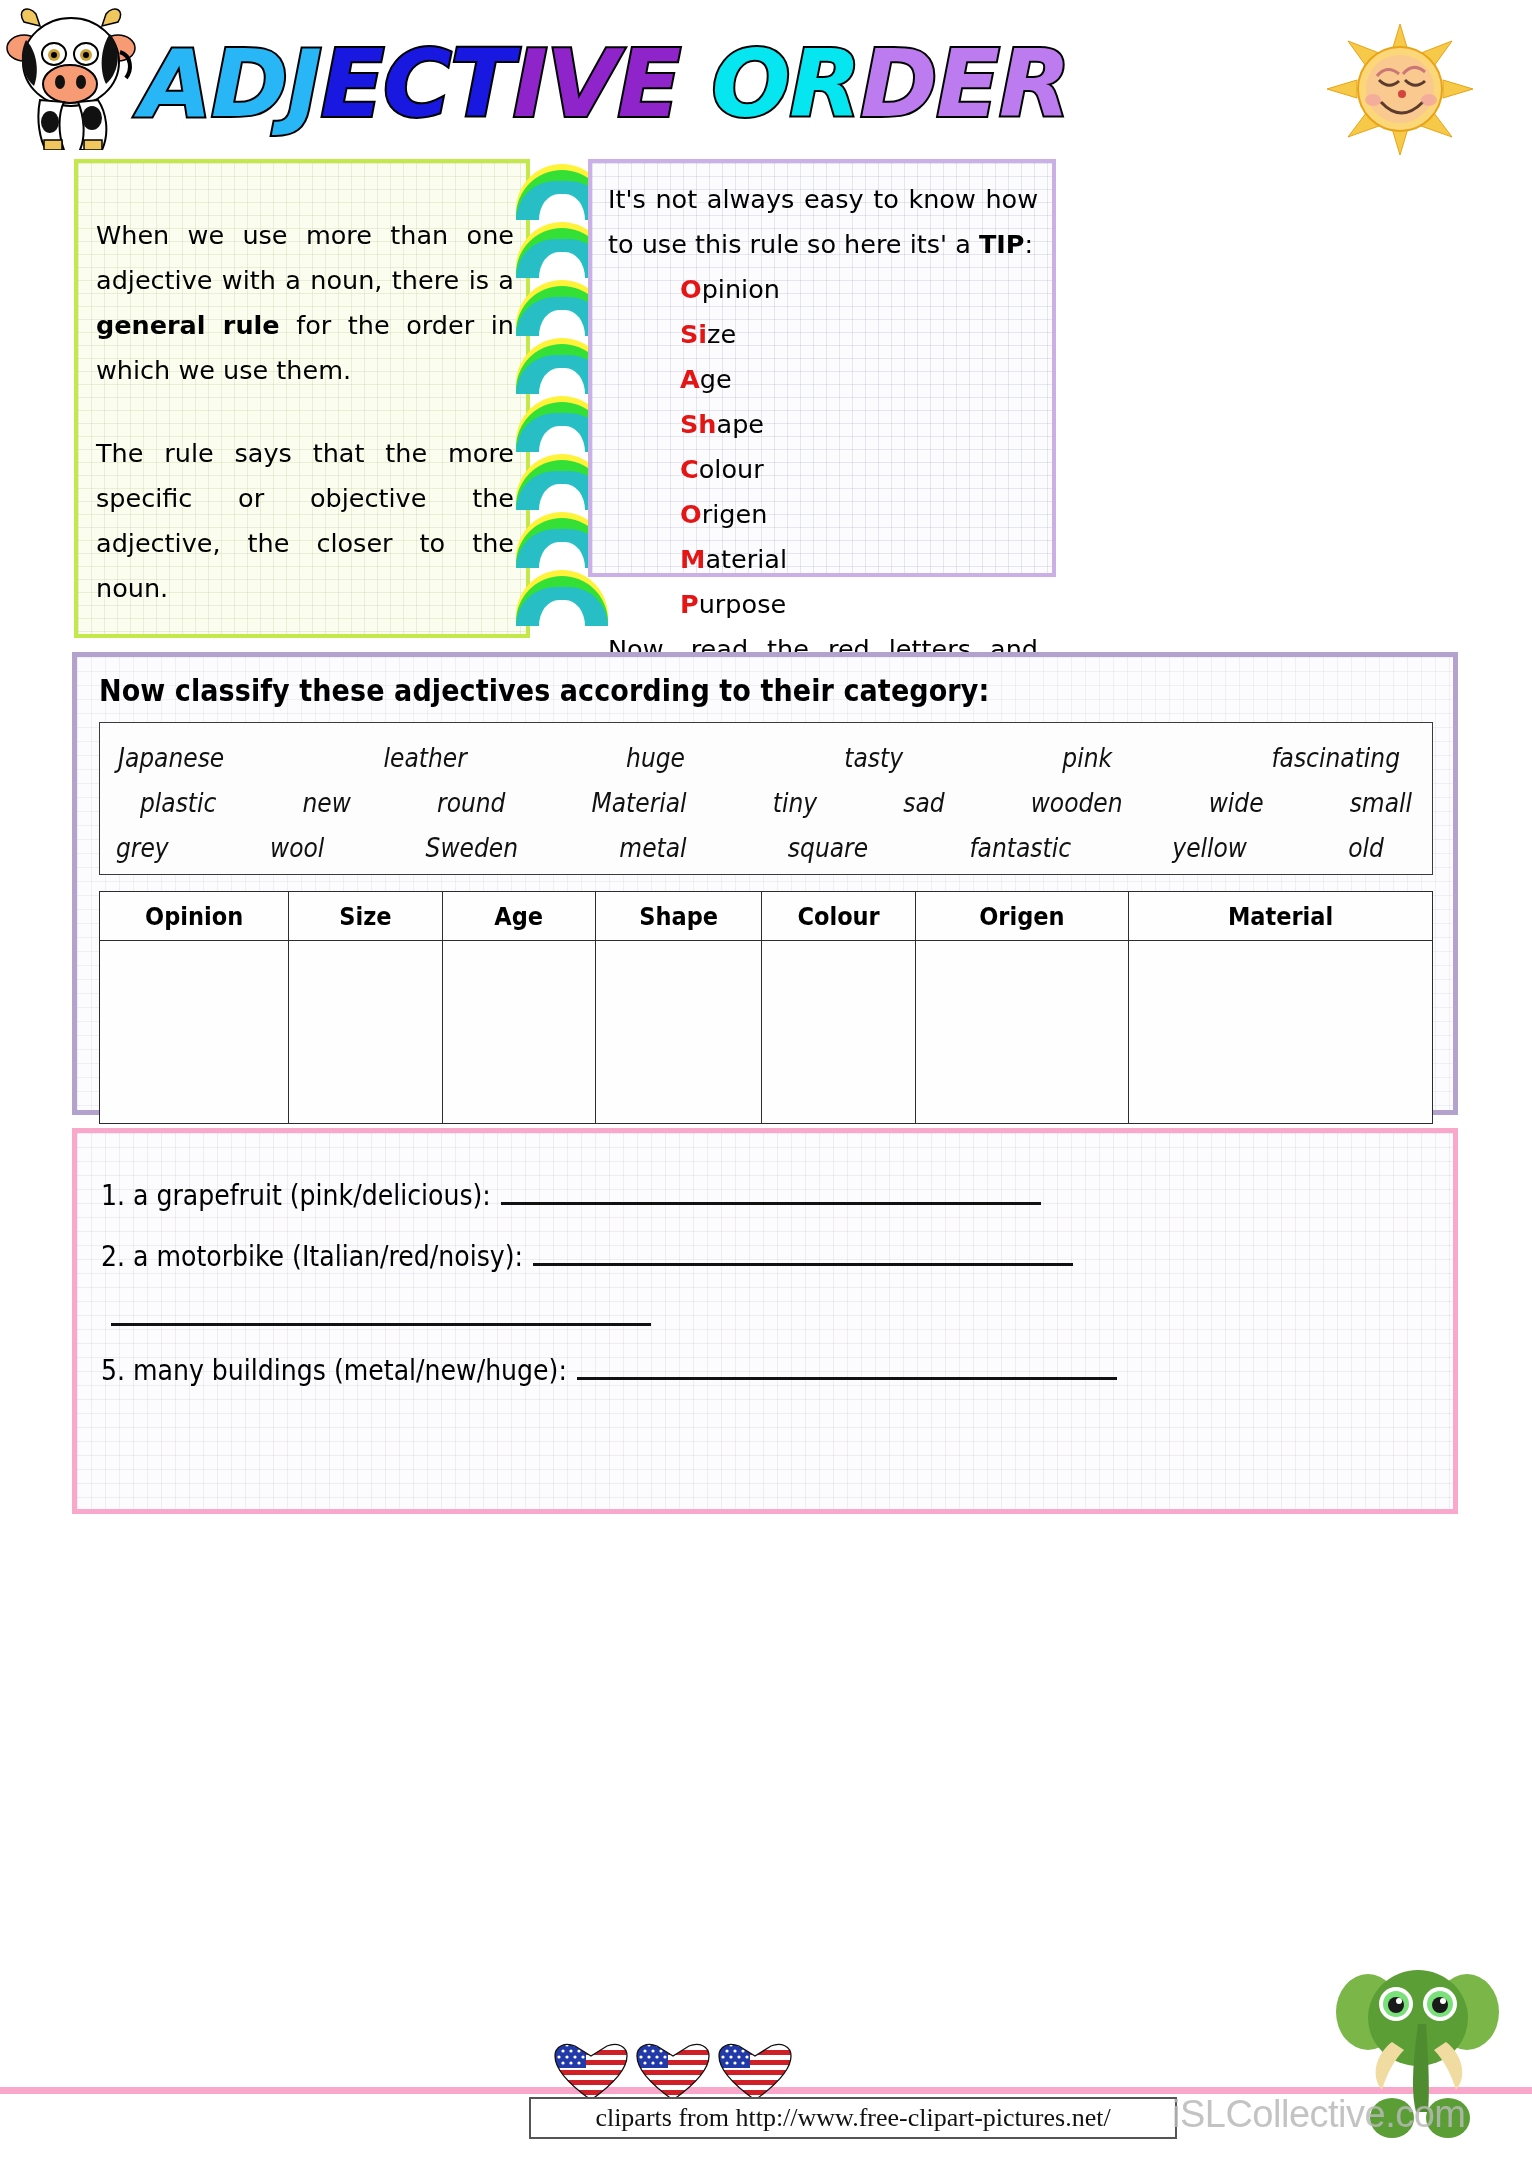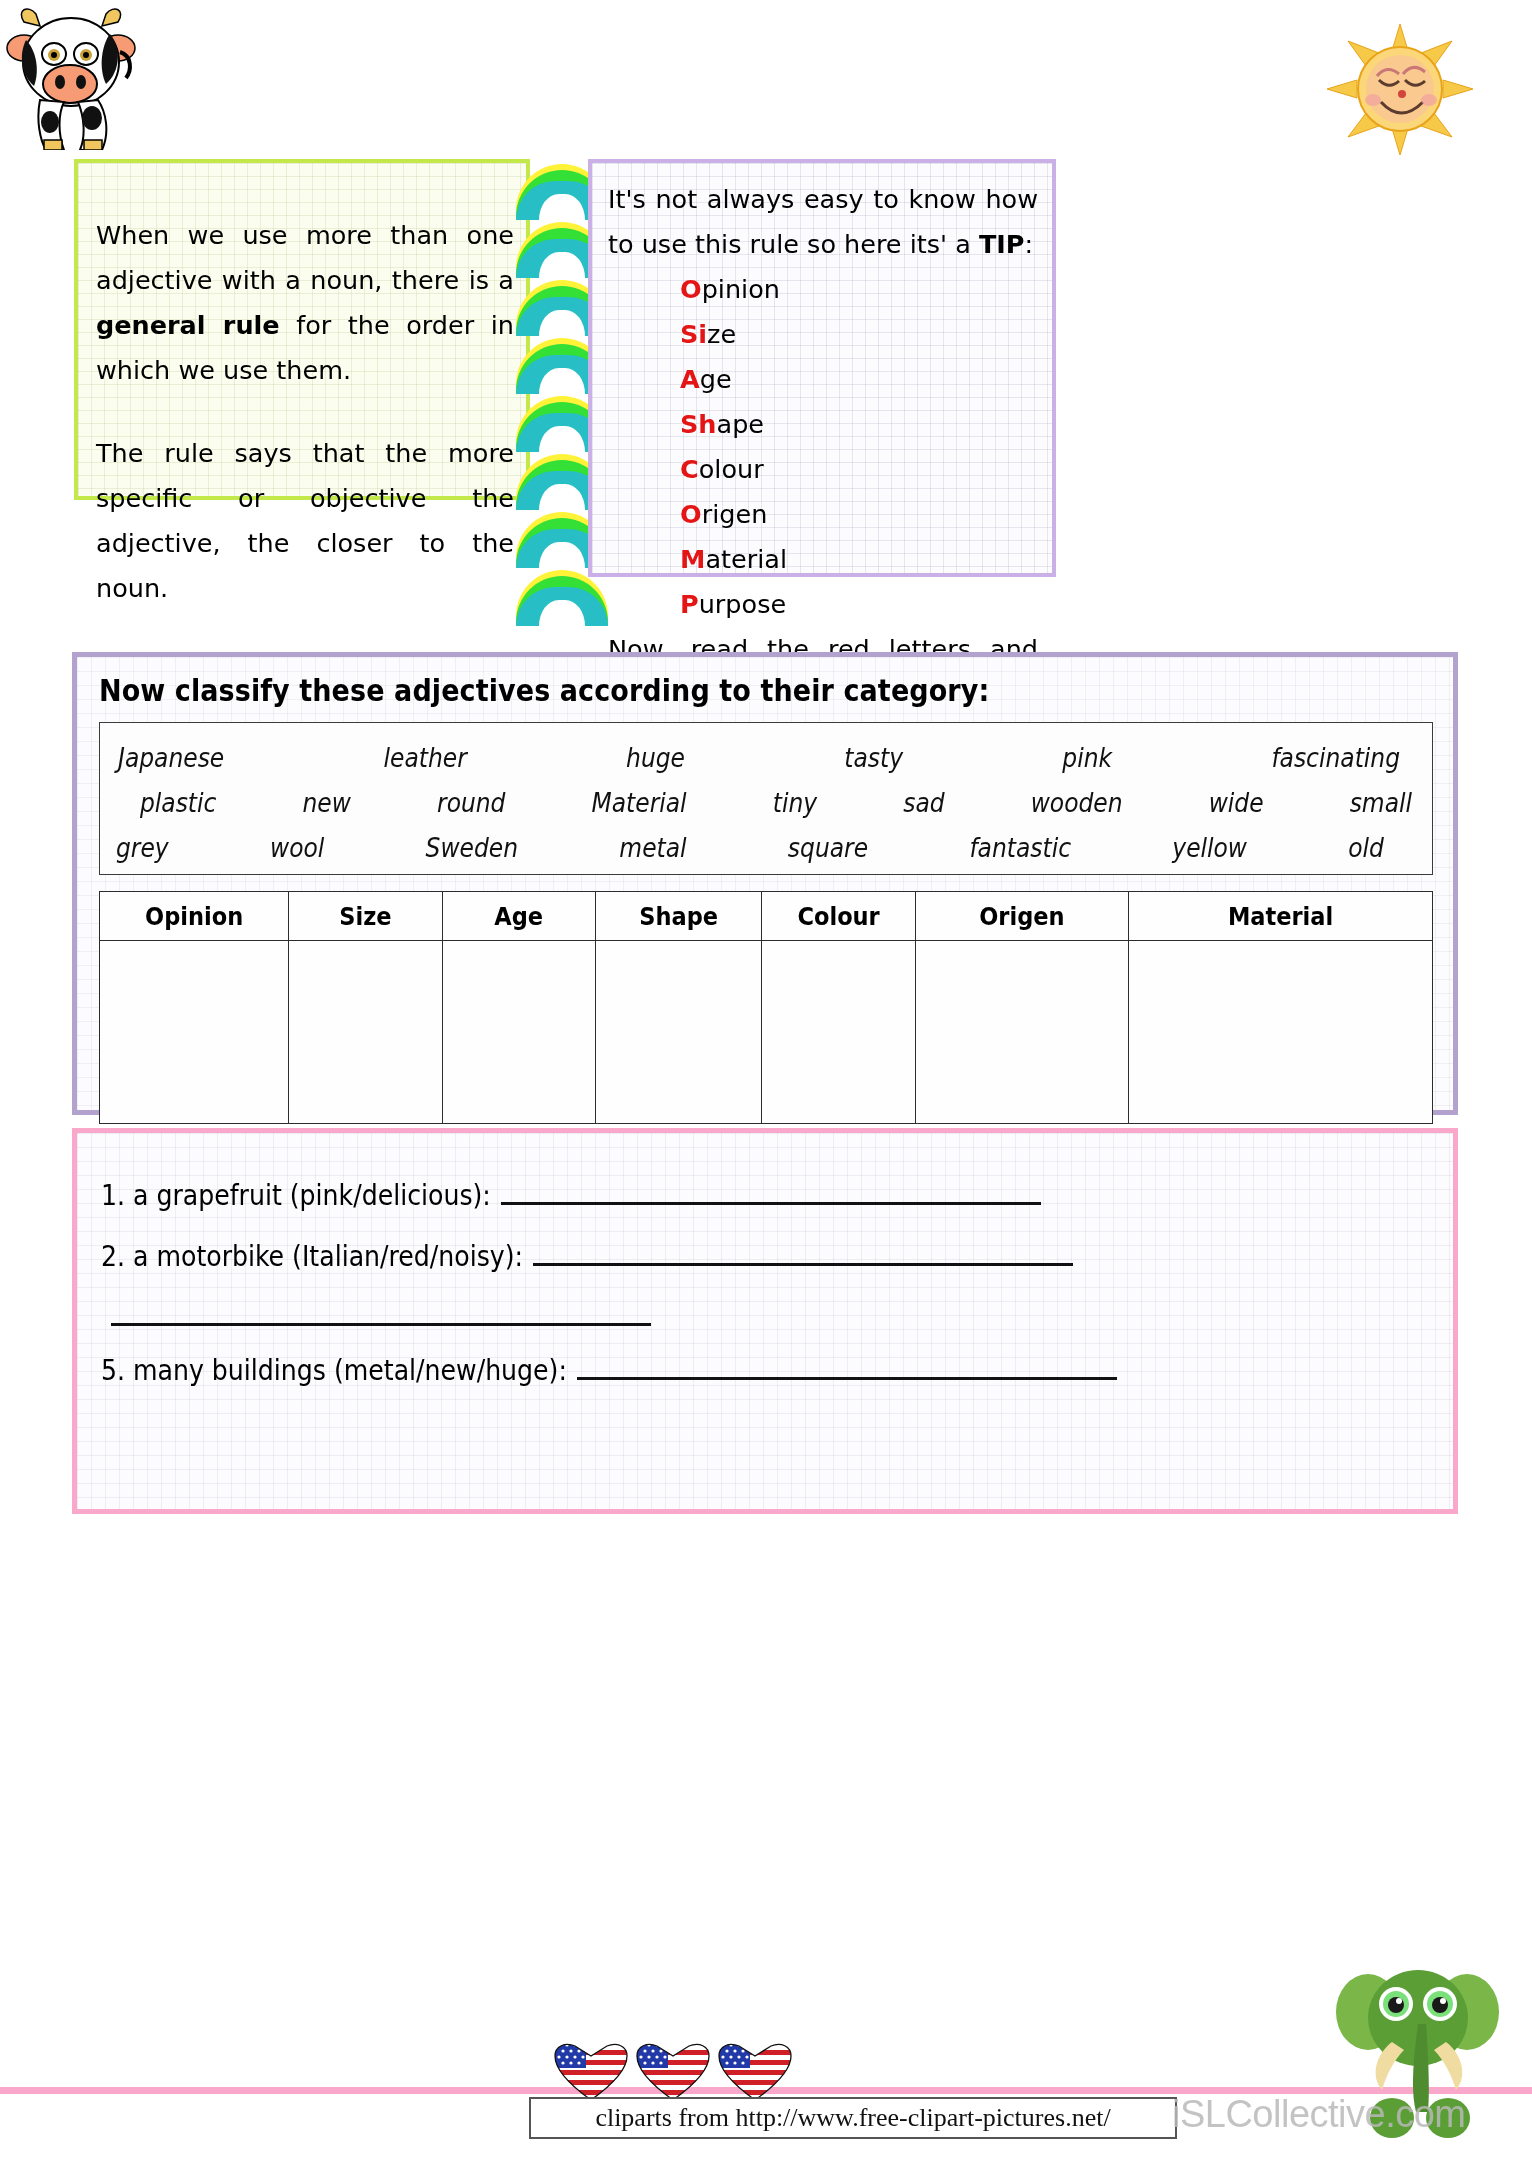--- a/index.html
+++ b/index.html
@@ -54,21 +54,21 @@
   .t1 { color: #29b6f6; }
   .t2 { color: #1818e0; }
   .t3 { color: #8e24c9; }
   .t4 { color: #06e6f0; }
   .t5 { color: #bd7bf0; }
 
   
   .green-box {
     position: absolute;
     left: 74px; top: 159px;
-    width: 456px; height: 341px;
+    width: 456px; height: 479px;
     border: 4px solid #c3e84a;
     background:
       repeating-linear-gradient(to right, rgba(190,200,150,.28) 0 1px, transparent 1px 13px),
       repeating-linear-gradient(to bottom, rgba(190,200,150,.28) 0 1px, transparent 1px 13px),
       #fbfdee;
     box-sizing: border-box;
     padding: 50px 12px 16px 18px;
   }
   .purple-box {
     position: absolute;
@@ -324,20 +324,25 @@
     <path d="M34 100 C30 120 34 140 40 150 L58 150 C52 134 52 114 58 102 Z" fill="#fff" stroke="#000" stroke-width="2"></path>
     <path d="M72 102 C78 116 80 136 74 150 L96 150 C104 132 100 112 92 100 Z" fill="#fff" stroke="#000" stroke-width="2"></path>
     <ellipse cx="44" cy="122" rx="9" ry="11" fill="#111"></ellipse>
     <ellipse cx="86" cy="118" rx="10" ry="12" fill="#111"></ellipse>
     <rect x="38" y="140" width="18" height="10" fill="#f0c75e" stroke="#000" stroke-width="1.5"></rect>
     <rect x="78" y="140" width="18" height="10" fill="#f0c75e" stroke="#000" stroke-width="1.5"></rect>
 
     <path d="M114 52 C126 56 126 70 120 78" stroke="#000" stroke-width="4" fill="none"></path>
   </svg>
 
+  <div class="title-wrap">
+    <div class="title-text">
+      <span class="t1">ADJ</span><span class="t2">ECT</span><span class="t3">IVE</span><span class="t4"> OR</span><span class="t5">DER</span>
+    </div>
+  </div>
 
   <svg class="sun" viewBox="0 0 150 135">
     <g fill="#f7c948" stroke="#e8a317" stroke-width="1">
       <polygon points="75,2 84,32 66,32"></polygon>
       <polygon points="148,67 118,76 118,58"></polygon>
       <polygon points="75,133 66,103 84,103"></polygon>
       <polygon points="2,67 32,58 32,76"></polygon>
       <polygon points="127,19 109,44 96,31"></polygon>
       <polygon points="127,115 96,104 109,91"></polygon>
       <polygon points="23,115 41,91 54,104"></polygon>

